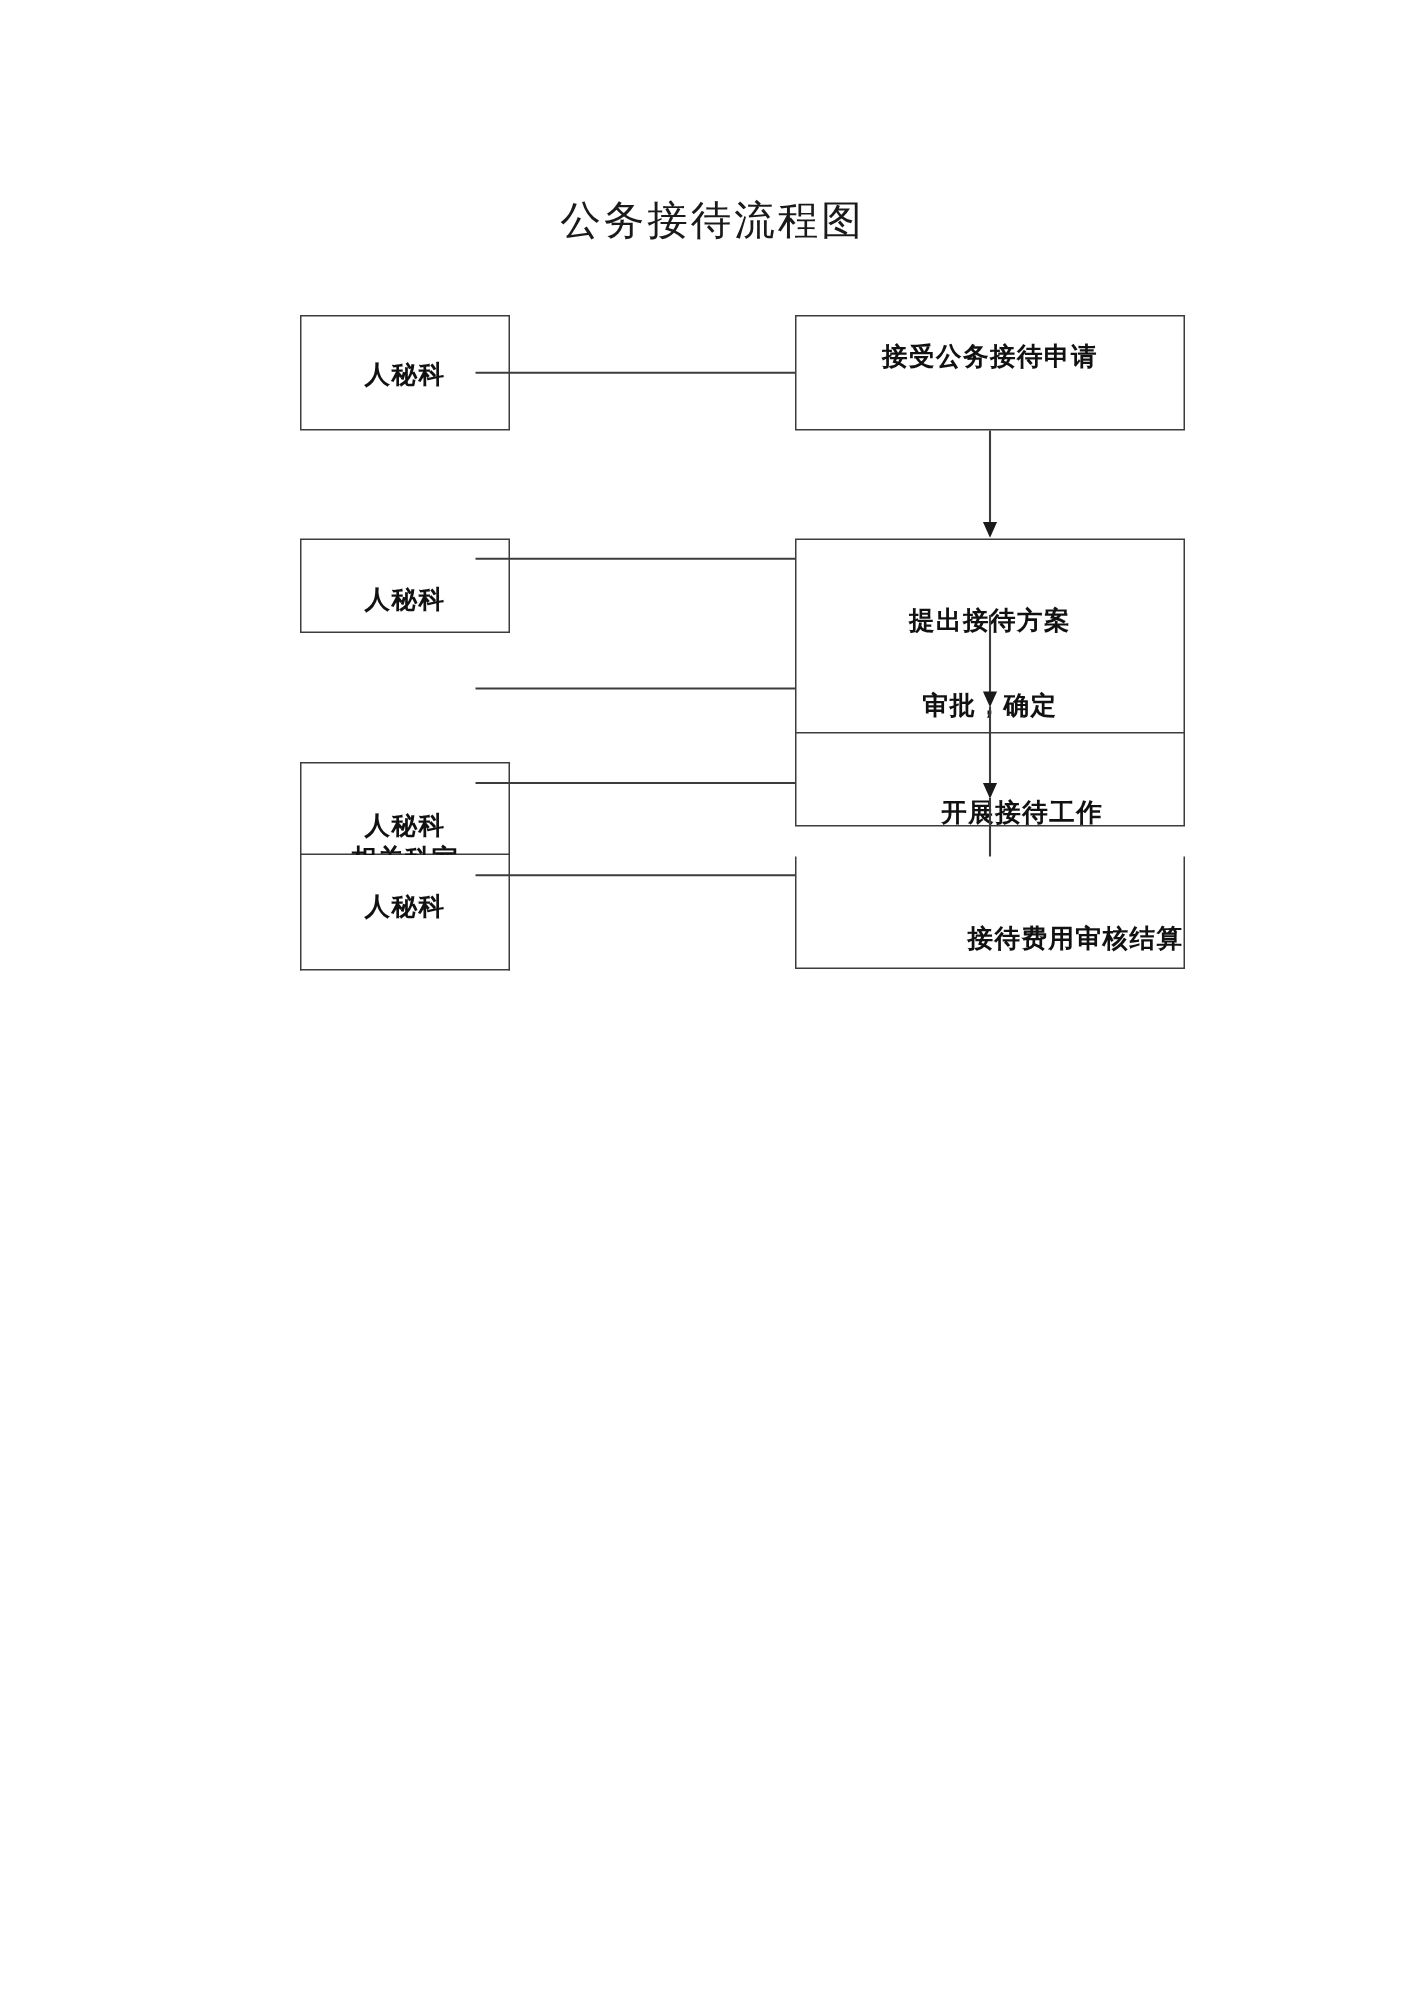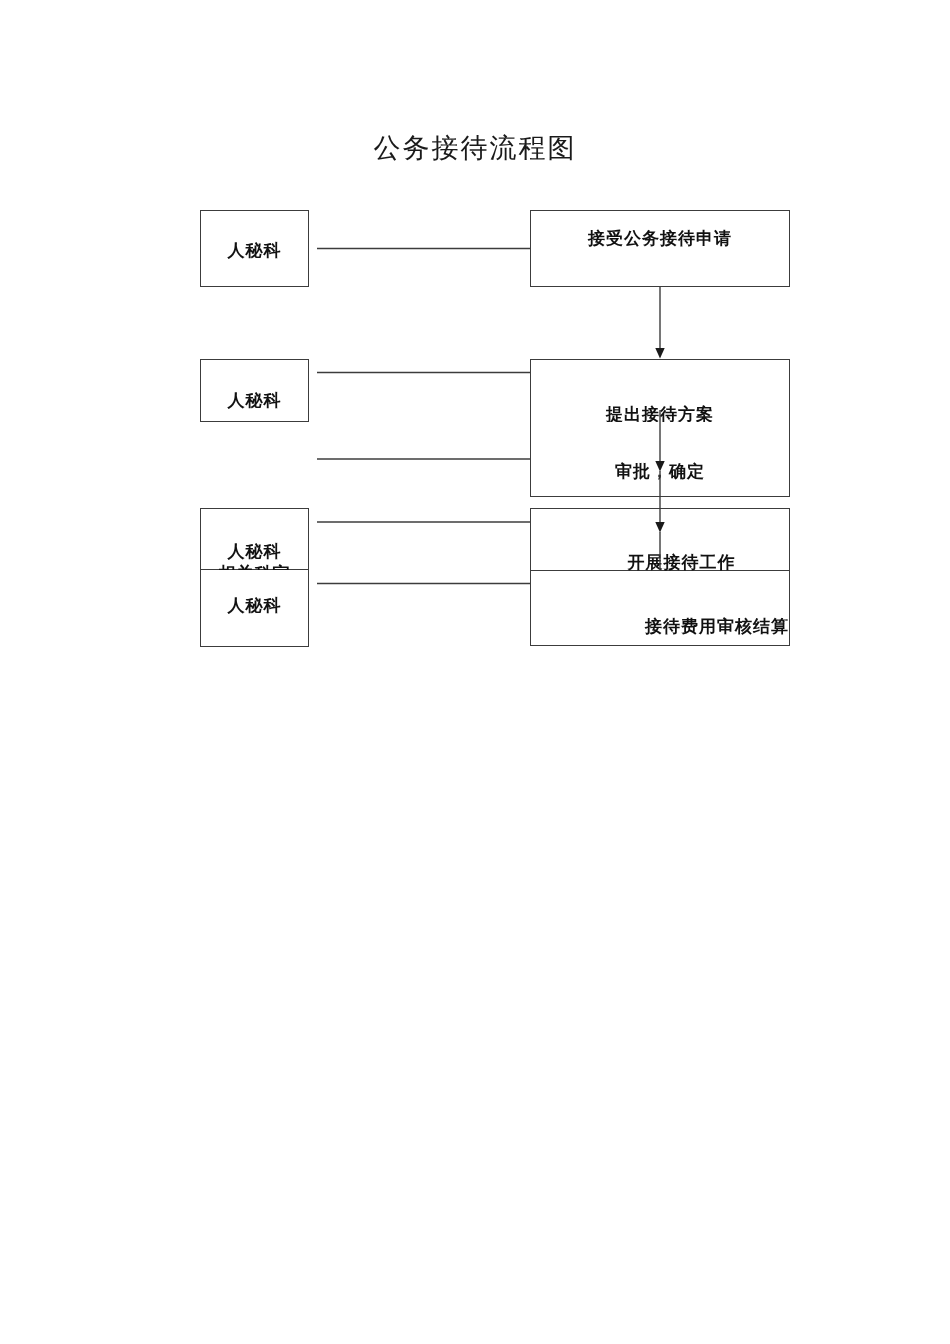--- a/index.html
+++ b/index.html
@@ -33,33 +33,33 @@
     color: #111111;
     font-weight: 700;
     font-size: 17px;
     letter-spacing: 1px;
     line-height: 18px;
     white-space: pre-line;
   }
   .box.no-top { border-top: none; }
 
   
-  .l-col { left: 200px; width: 109px; }
+  .l-col { left: 200px; width: 140px; }
   .box.l1 { top: 210px; height: 77px; padding-top: 12px; }
   .box.l2 { top: 359px; height: 63px; padding-top: 13px; }
   .box.l3 { top: 422px; height: 75px; padding-top: 10px; }
   .box.l4 { top: 508px; height: 62px; padding-top: 9px;  line-height: 22px; }
   .box.l5 { top: 570px; height: 77px; padding-top: 8px; }
 
   
   .r-col { left: 530px; width: 260px; }
   .box.r1 { top: 210px; height: 77px; padding-top: 0; }
   .box.r2 { top: 359px; height: 69px; padding-top: 27px; }
   .box.r3 { top: 422px; height: 75px; padding-top: 22px; }
-  .box.r4 { top: 508px; height: 63px; padding-top: 26px; padding-left: 43px; }
+  .box.r4 { top: 488px; height: 63px; padding-top: 26px; padding-left: 43px; }
   .box.r5 { top: 571px; height: 75px; padding-top: 28px; text-align: right; }
 
   .lines-layer {
     position: absolute;
     left: 0; top: 0;
     width: 950px; height: 1344px;
     pointer-events: none;
   }
 </style>
 </head>

